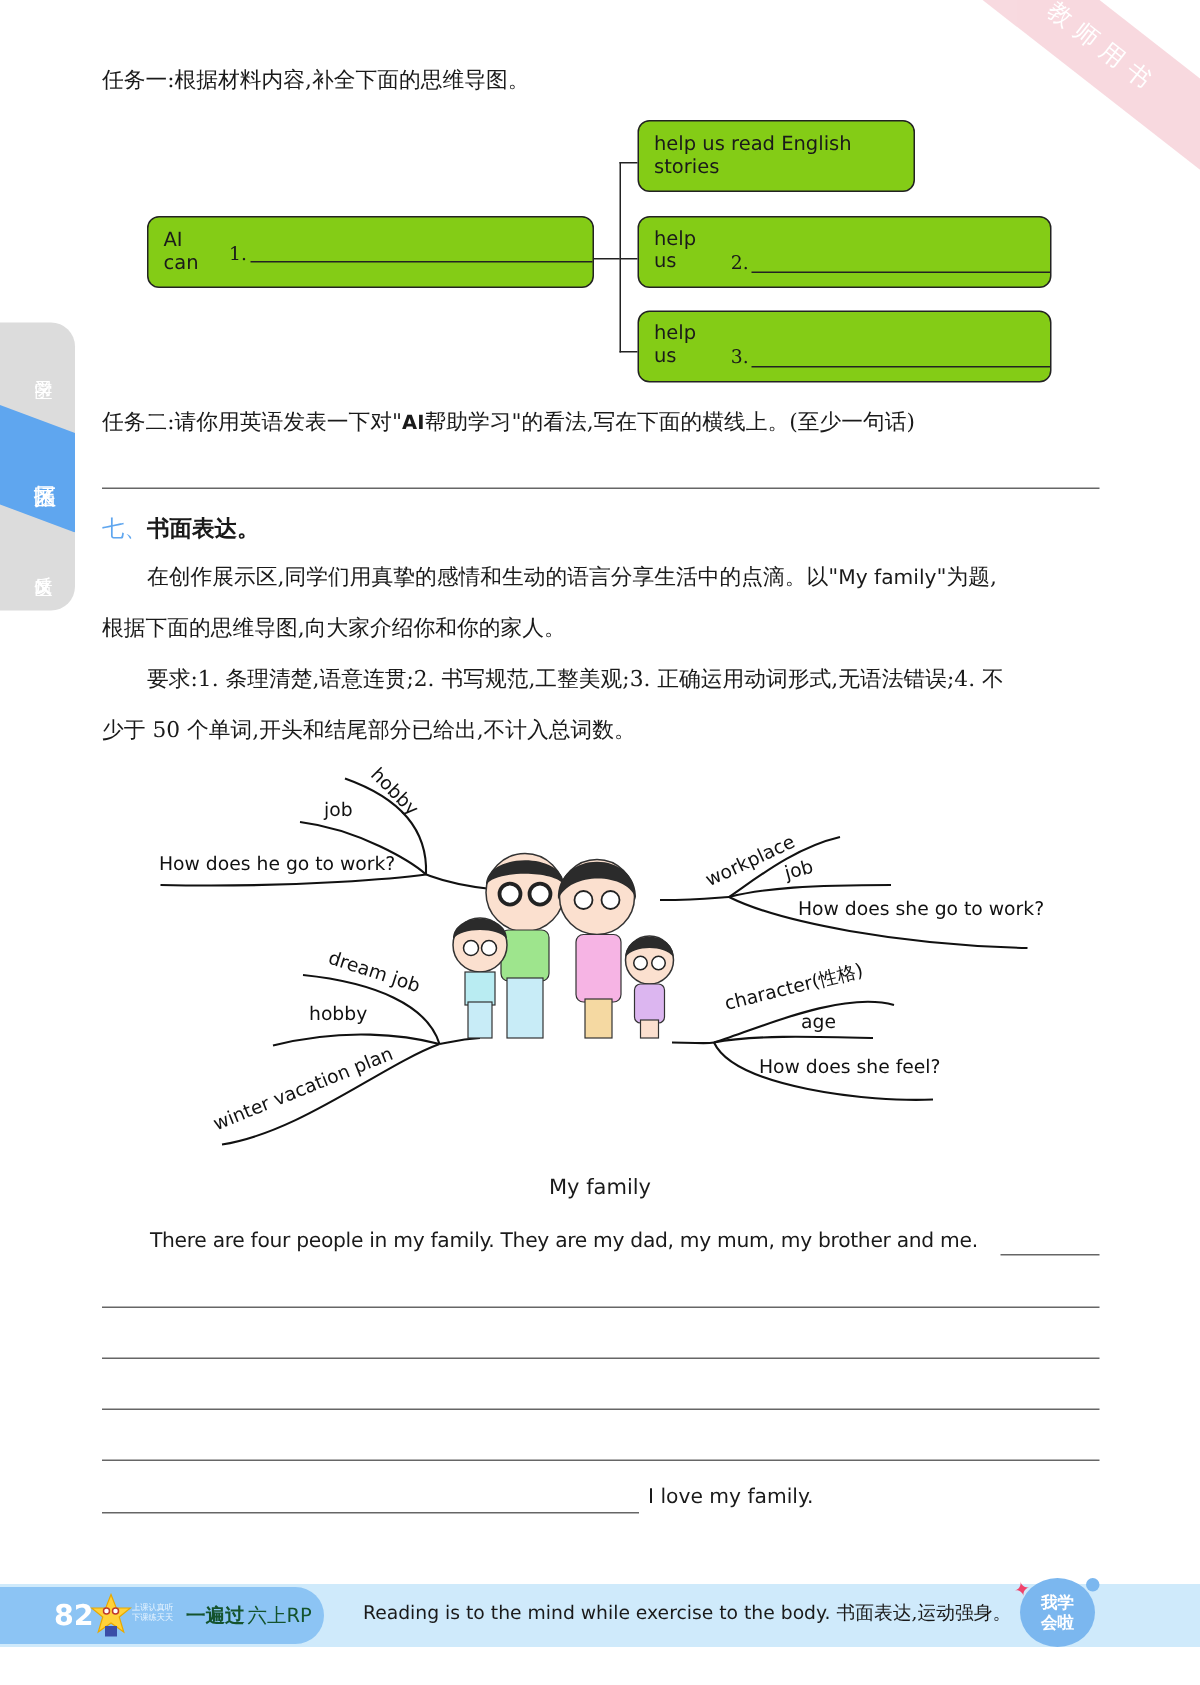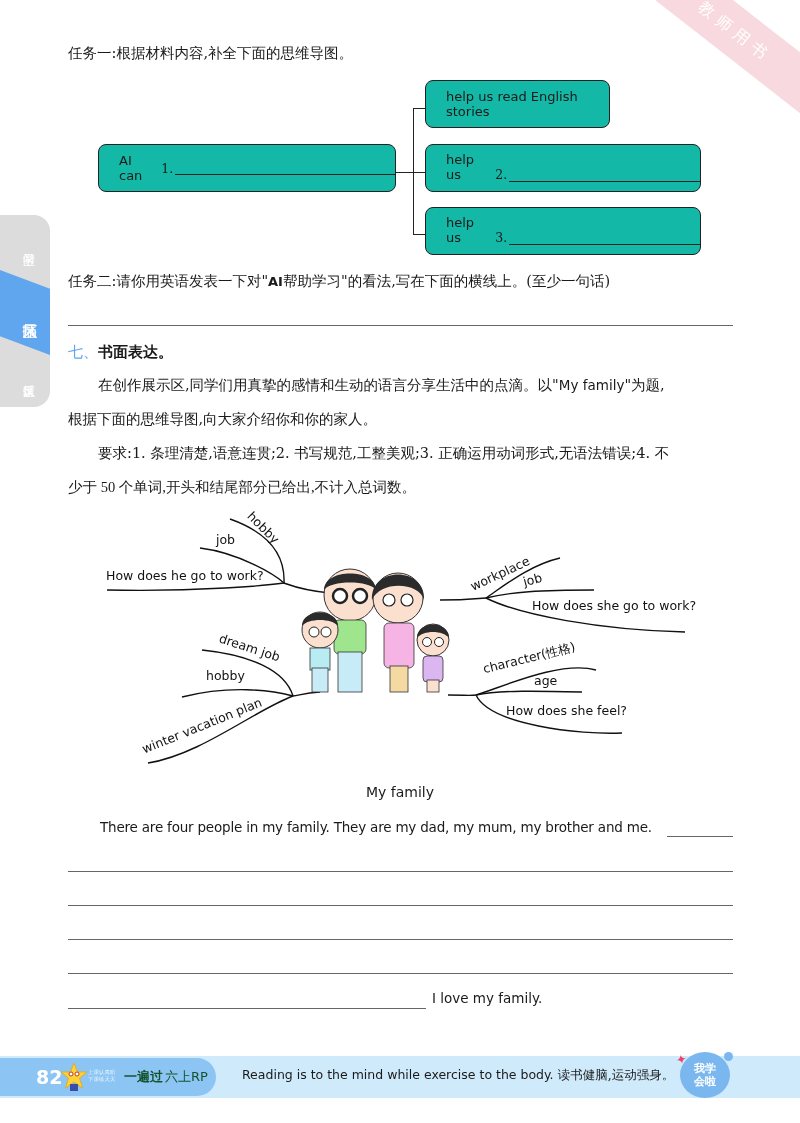--- a/index.html
+++ b/index.html
@@ -21,22 +21,22 @@
     .side-tab { position: absolute; left: 0; width: 50px; display: flex; flex-direction: column;
       align-items: center; justify-content: center; color: #ffffff; font-size: 12px; line-height: 14px;
       font-family: "DejaVu Sans", sans-serif; }
     .side-tab .v { writing-mode: vertical-rl; letter-spacing: 1px; }
     .side-tab.active { background: #5fa6ef; }
     .tab-1 { top: 0; height: 60px; padding-left: 8px; }
     .tab-2 { top: 55px; height: 85px; clip-path: polygon(0 0, 100% 22%, 100% 100%, 0 78%); font-size: 15px; padding-left: 10px; }
     .tab-3 { top: 130px; height: 62px; padding-left: 8px; }
 
     
-    .mm-box { position: absolute; border: 1.3px solid #222; border-radius: 8px; background: #14b8a6;
-      display: flex; align-items: center; padding-left: 20px; font-size: 13px; }
+    .mm-box { position: absolute; border: 1.3px solid #222; border-radius: 8px; background: #84cc16;
+      display: flex; align-items: center; padding-left: 10px; font-size: 13px; }
     .blank { display: inline-block; border-bottom: 1.2px solid #222; height: 14px; margin-left: 2px; }
     .num { font-family: "DejaVu Serif", serif; font-size: 12.5px; }
     .connector { position: absolute; background: #222; }
 
     .rule { position: absolute; height: 1px; background: #666; }
 
     .para { position: absolute; left: 68px; width: 668px; line-height: 34px; font-size: 14.5px; }
 
     .branch-label { position: absolute; font-family: "DejaVu Sans", sans-serif; font-size: 12.5px; white-space: nowrap; color: #111; }
 
@@ -95,21 +95,21 @@
 
 <div class="abs" style="left:68px; top:343px; font-size:15px;">
   <span style="color:#5fa6ef; font-family:'DejaVu Sans',sans-serif;">七、</span><span style="font-family:'DejaVu Sans',sans-serif; font-weight:bold;">书面表达。</span>
 </div>
 
 <div class="para cn" style="top:368px; text-indent:30px;">
   <span>在创作展示区,同学们用真挚的感情和生动的语言分享生活中的点滴。以"</span><span class="en" style="font-size:13.5px;">My family</span><span>"为题,</span>
 </div>
 <div class="para cn" style="top:402px;">根据下面的思维导图,向大家介绍你和你的家人。</div>
 <div class="para cn" style="top:436px; text-indent:30px;">要求:1. 条理清楚,语意连贯;2. 书写规范,工整美观;3. 正确运用动词形式,无语法错误;4. 不</div>
-<div class="para cn" style="top:470px;font-family:Liberation Serif, serif;">少于 50 个单词,开头和结尾部分已给出,不计入总词数。</div>
+<div class="para cn" style="top:470px;">少于 50 个单词,开头和结尾部分已给出,不计入总词数。</div>
 
 <svg class="abs" style="left:0; top:0;" width="800" height="800">
   <g fill="none" stroke="#111" stroke-width="1.4">
 
     <path d="M330 593 C 300 590, 290 585, 284 583"></path>
     <path d="M284 583 C 270 585, 200 592, 107 590"></path>
     <path d="M284 583 C 275 575, 240 553, 200 548"></path>
     <path d="M284 583 C 285 560, 275 535, 230 519"></path>
 
     <path d="M440 600 C 470 600, 480 598, 486 598"></path>
@@ -198,20 +198,20 @@
 </svg>
 <div class="abs" style="left:88px; top:1069px; font-family:'DejaVu Sans',sans-serif; font-size:5.5px; line-height:7px; color:#e9f5ff;">
   <div>上课认真听</div>
   <div>下课练天天</div>
 </div>
 <div class="abs" style="left:124px; top:1068px; font-family:'DejaVu Sans',sans-serif; font-size:13px; font-weight:bold; color:#14532d;">
   <span>一遍过</span><span style="font-weight:normal; margin-left:2px;">六上RP</span>
 </div>
 <div class="abs" style="left:232px; top:1067px; font-size:13px;">
   <span class="en" style="font-size:12.5px;margin-left:10px;">Reading is to the mind while exercise to the body.</span>
-  <span class="cn" style="font-size:12.5px;">读书健脑,运动强身。</span>
+  <span class="cn" style="font-size:12.5px;">书面表达,运动强身。</span>
 </div>
 <div class="abs" style="left:680px; top:1052px; width:50px; height:46px; border-radius:50%; background:#7bb7ef; display:flex; flex-direction:column; align-items:center; justify-content:center; color:#fff; font-family:'DejaVu Sans',sans-serif; font-weight:bold; font-size:11px; line-height:13px;">
   <span>我学</span>
   <span>会啦</span>
 </div>
 <div class="abs" style="left:676px; top:1052px; color:#f0436b; font-size:13px; transform:rotate(-12deg);">✦</div>
 <div class="abs" style="left:724px; top:1052px; width:9px; height:9px; border-radius:50%; background:#7bb7ef;"></div>
 
 </body></html>

